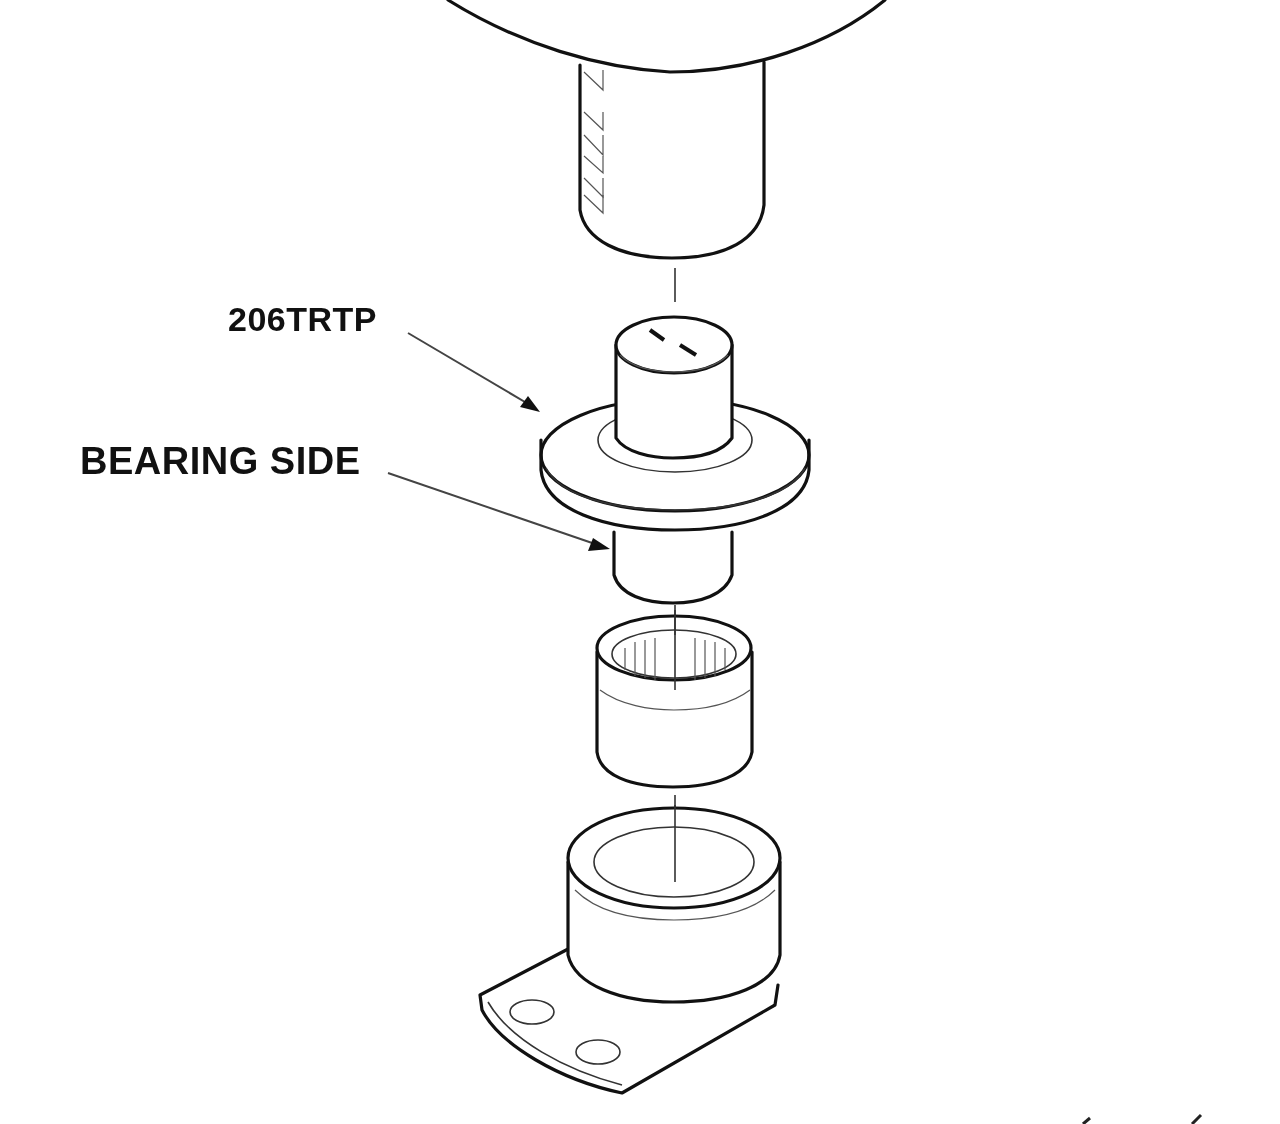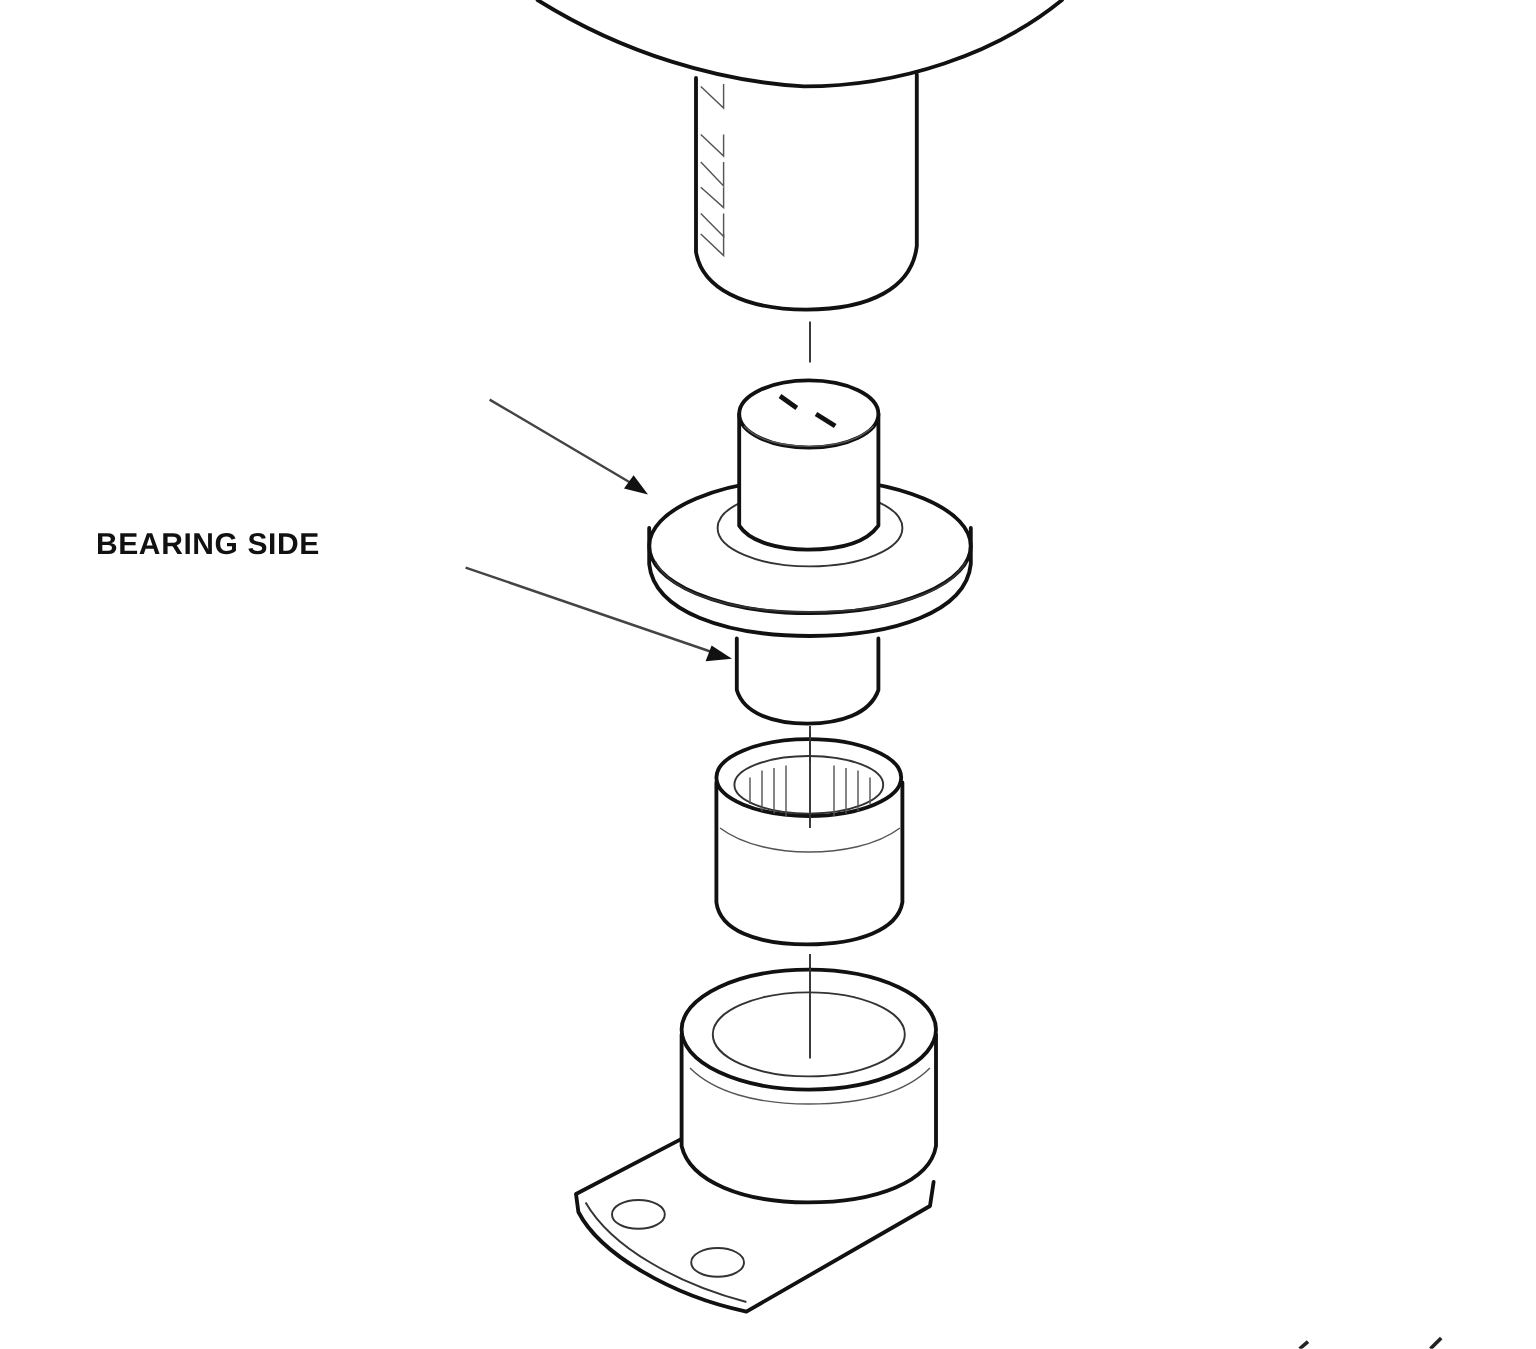--- a/index.html
+++ b/index.html
@@ -7,21 +7,21 @@
     #diagram { position: absolute; left: 0; top: 0; width: 1280px; height: 1124px; }
     .label {
       position: absolute;
       font-family: "Liberation Sans", sans-serif;
       font-weight: bold;
       color: #111111;
       white-space: nowrap;
       letter-spacing: 0.5px;
     }
     #label-206trtp { left: 228px; top: 300px; font-size: 34px; }
-    #label-bearing-side { left: 80px; top: 440px; font-size: 25px; }
+    #label-bearing-side { left: 80px; top: 440px; font-size: 38px; }
     svg .ln { fill: none; stroke: #111; stroke-width: 3.2; stroke-linecap: round; stroke-linejoin: round; }
     svg .thin { fill: none; stroke: #333; stroke-width: 1.6; }
     svg .hair { fill: none; stroke: #555; stroke-width: 1.2; }
     svg .leader { fill: none; stroke: #444; stroke-width: 2; }
     svg .fillw { fill: #fff; }
   </style>
 </head>
 <body>
 
 <div id="diagram">
@@ -100,14 +100,15 @@
     </g>
     <g>
       <line class="leader" x1="388" y1="473" x2="598" y2="545"></line>
       <polygon points="610,549 588,551 593,538" fill="#111"></polygon>
     </g>
 
     <path d="M1083,1124 L1090,1118" stroke="#222" stroke-width="3"></path>
     <path d="M1192,1124 L1201,1115" stroke="#222" stroke-width="3"></path>
   </svg>
 
+  <div id="label-206trtp" class="label">206TRTP</div>
   <div id="label-bearing-side" class="label">BEARING SIDE</div>
 </div>
 
 </body></html>

